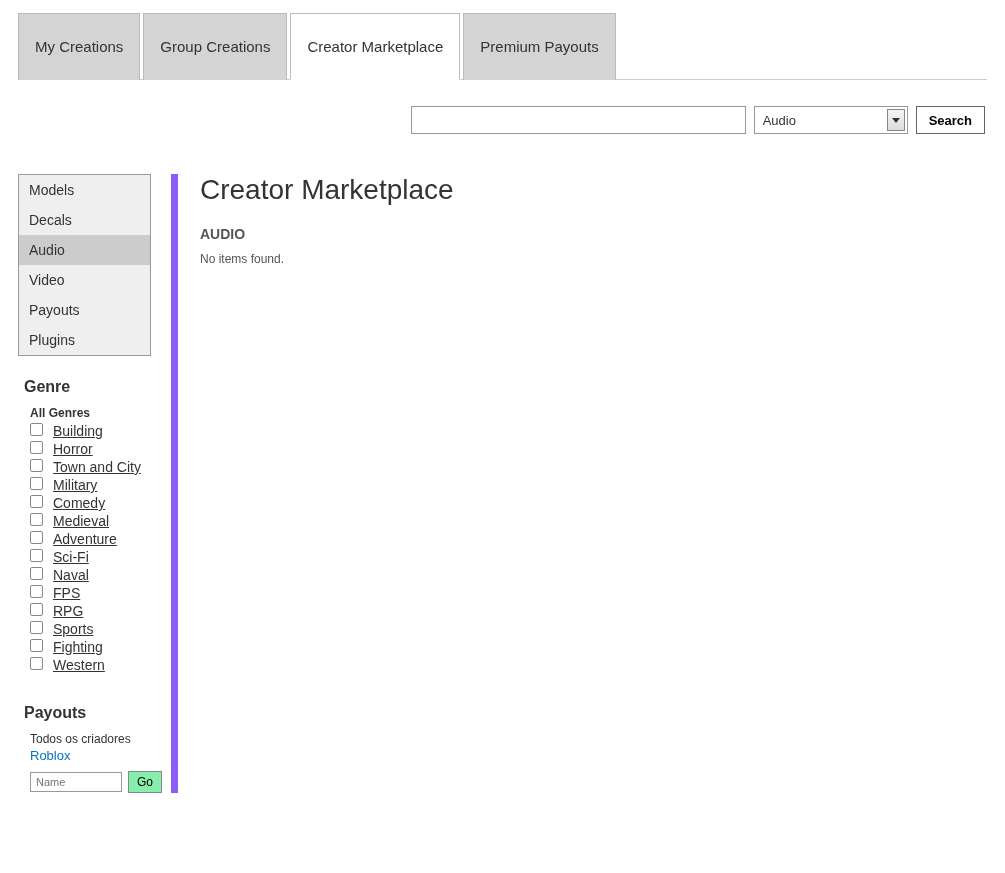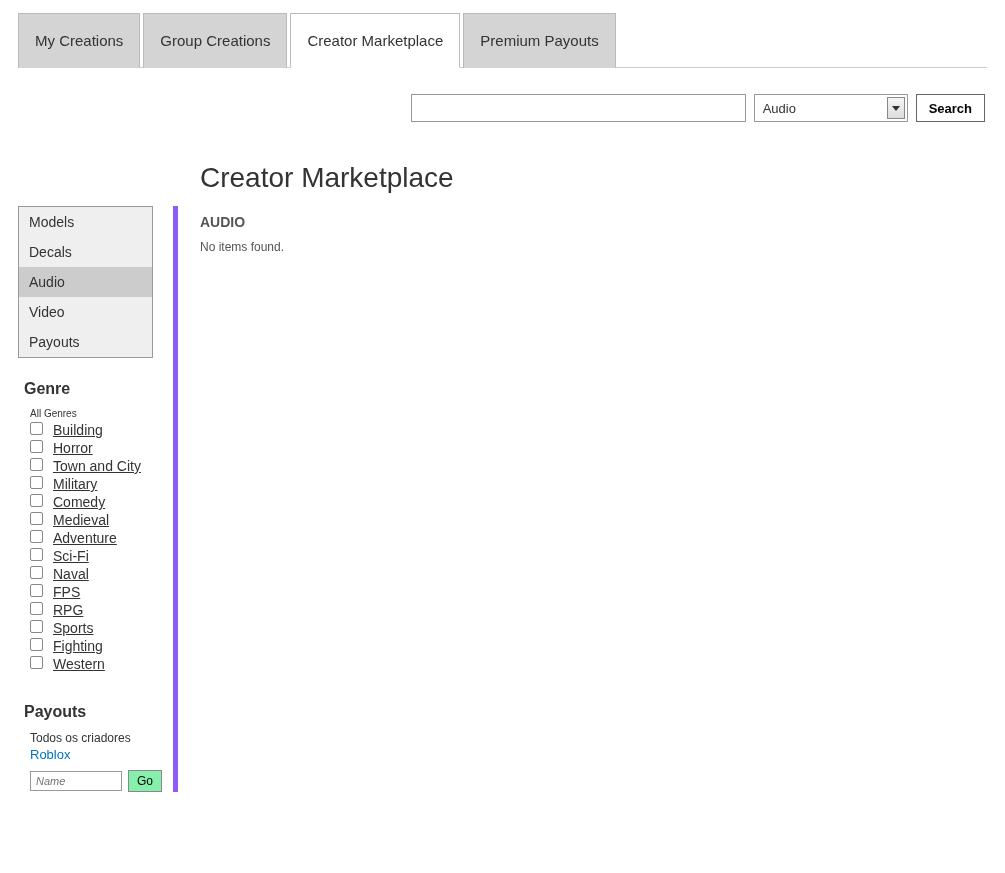--- a/index.html
+++ b/index.html
@@ -2,21 +2,21 @@
 <html><head>
   <meta charset="utf-8">
   <style>
     * { box-sizing: border-box; margin: 0; padding: 0; }
     body { font-family: 'Helvetica Neue', Arial, sans-serif; font-size: 14px; color: #333; background: #fff; }
     
     .page { width: 1005px; padding: 12px 18px; }
     
     .tabs { display: flex; border-bottom: 1px solid #ccc; }
     .tab {
-      padding: 18px 16px;
+      padding: 24px 16px;
       background: #d4d4d4;
       margin-right: 3px;
       cursor: pointer;
       font-size: 15px;
       color: #333;
       border: 1px solid #bbb;
       border-bottom: none;
       position: relative;
       top: 1px;
     }
@@ -69,47 +69,47 @@
       padding: 0 12px;
       border: 1px solid #666;
       background: #fff;
       font-size: 13px;
       font-weight: bold;
       cursor: pointer;
       text-align: right;
     }
     
     .body-cols { display: flex; margin-top: 40px; gap: 0; }
-    .sidebar { width: 160px; flex-shrink: 0; padding-right: 20px; border-right: 5px solid #8b5cf6; margin-top: 44px; }
+    .sidebar { width: 160px; flex-shrink: 0; padding-right: 20px; border-right: 7px solid #8b5cf6; }
     .main { flex: 1; padding-left: 22px; }
     
     .cat-list { border: 1px solid #999; }
     .cat-item {
       padding: 7px 10px;
       background: #efefef;
       cursor: pointer;
       font-size: 14px;
     }
     .cat-item.active {
       background: #ccc;
     }
     
     .filters-title { font-size: 26px; font-weight: normal; margin-top: 38px; color: #333; }
     .filter-group-title { font-size: 16px; margin-top: 22px; margin-left: 6px; color: #333; }
-    .all-genres-label { font-size: 10px; margin-top: 10px; margin-left: 12px; font-weight: normal; display:block;}
+    .all-genres-label { font-size: 12px; margin-top: 10px; margin-left: 12px; font-weight: bold; display:block;}
     .genre-list { list-style: none; margin-top: 2px; margin-left: 12px; }
     .genre-item { display: flex; align-items: flex-start; gap: 10px; padding: 1px 0; font-size: 14px; text-decoration: underline; }
     .genre-item input[type="checkbox"] { width: 13px; height: 13px; border:1px solid #888; background:#fff; appearance:none; border-radius:2px; cursor:pointer; }
     
     .creators-section { margin-top: 30px; }
     .creators-title { font-size: 16px; margin-left: 6px; color: #333; }
     .creators-sub { font-size: 12px; font-weight: normal; margin-left: 12px; margin-top: 10px; }
     .creators-link { font-size: 13px; margin-left: 12px; margin-top: 2px; color: #0074bd; cursor: pointer; }
     .creators-row { display: flex; gap: 6px; margin-left: 12px; margin-top: 8px; align-items:center; }
-    .creators-input { width: 92px; height: 20px; border: 1px solid #999; padding: 2px 5px; font-size: 11px; font-style: italic; color:#888; }
+    .creators-input { width: 92px; height: 20px; border: 1px solid #999; padding: 2px 5px; font-size: 11px; color:#888; }
     .go-btn { height: 22px; padding: 0 8px; border: 1px solid #888; background: #86efac; font-size: 12px; cursor: pointer; }
     
     .main-title { font-size: 28px; font-weight: normal; color: #333; }
     .main-sub { font-size: 14px; font-weight: bold; color: #555; margin-top: 20px; text-transform: uppercase; }
     .no-items { font-size: 12px; color: #555; margin-top: 10px; }
   </style>
 </head>
 <body>
 
 <div class="page">
@@ -134,20 +134,21 @@
   </div>
 
   <div class="body-cols">
     <div class="sidebar">
       <div class="cat-list">
         <div class="cat-item">Models</div>
         <div class="cat-item">Decals</div>
         <div class="cat-item active">Audio</div>
         <div class="cat-item">Video</div>
         <div class="cat-item">Payouts</div>
+        <div class="cat-item">Plugins</div>
       </div>
 
 
       <h3 class="filter-group-title">Genre</h3>
       <span class="all-genres-label">All Genres</span>
       <ul class="genre-list" id="genre-list">
           <li class="genre-item">
             <input type="checkbox" style="">
             <span>Building</span>
           </li>

